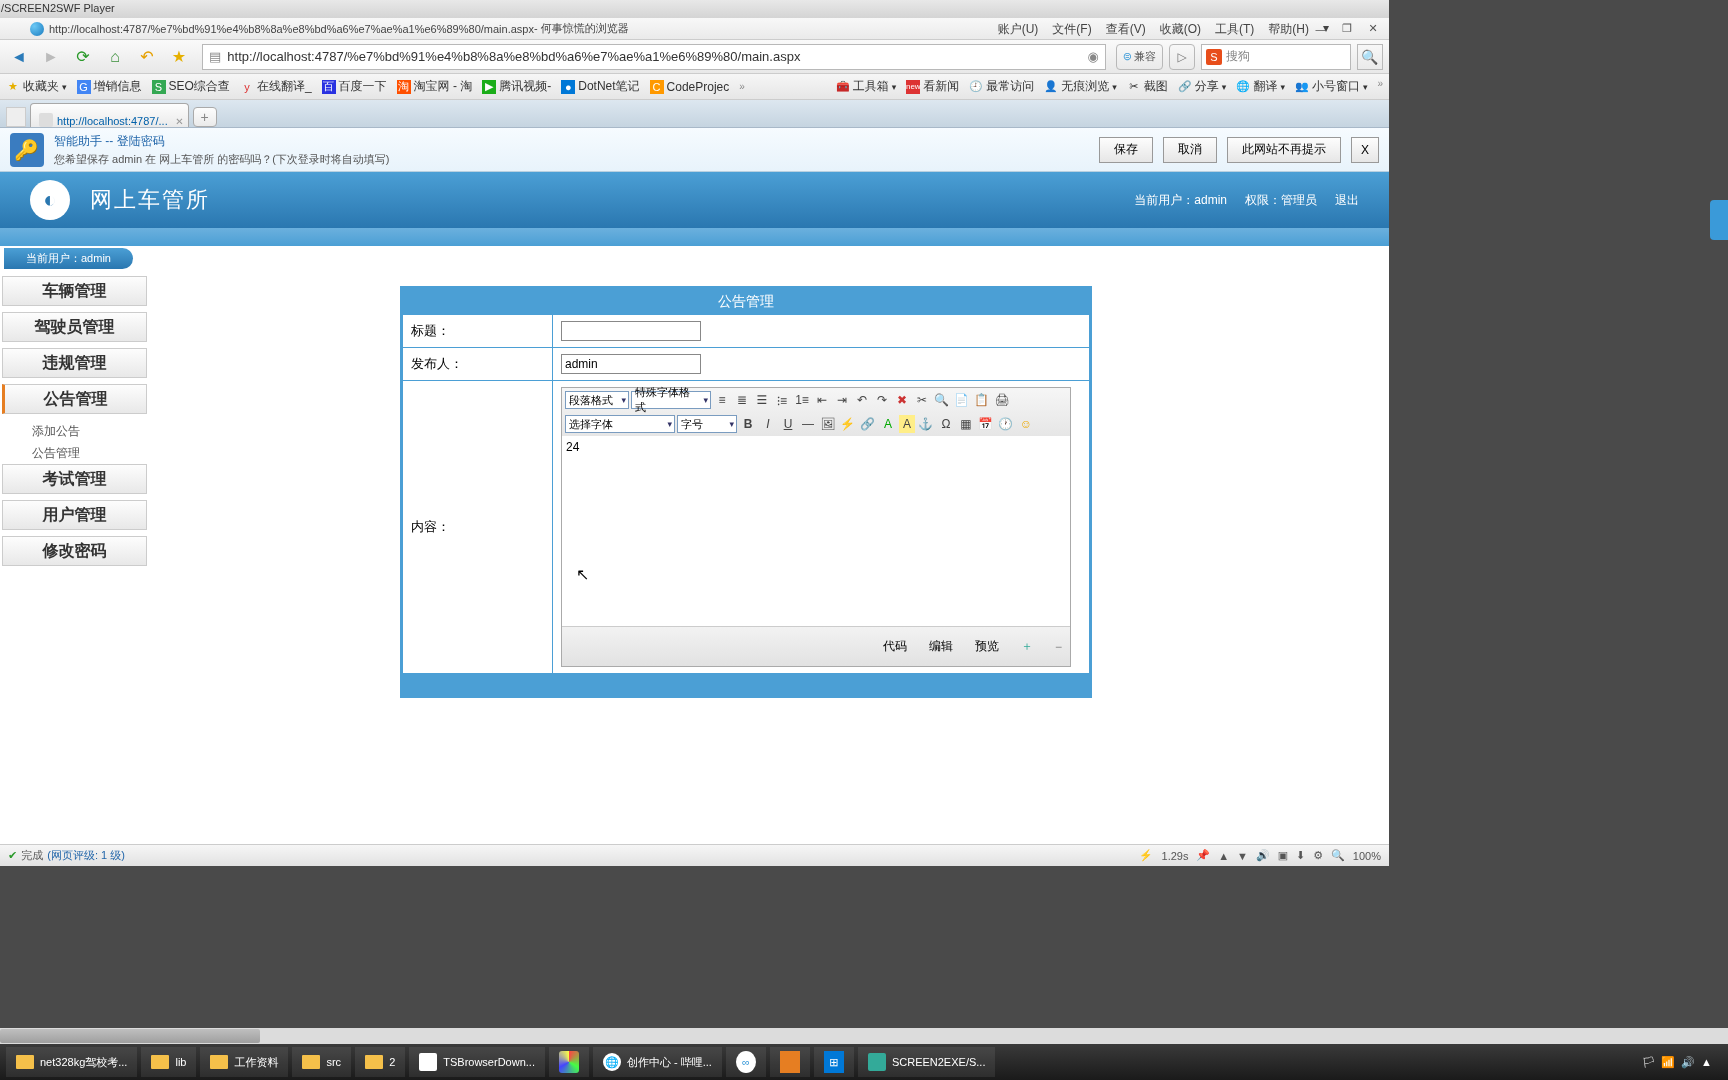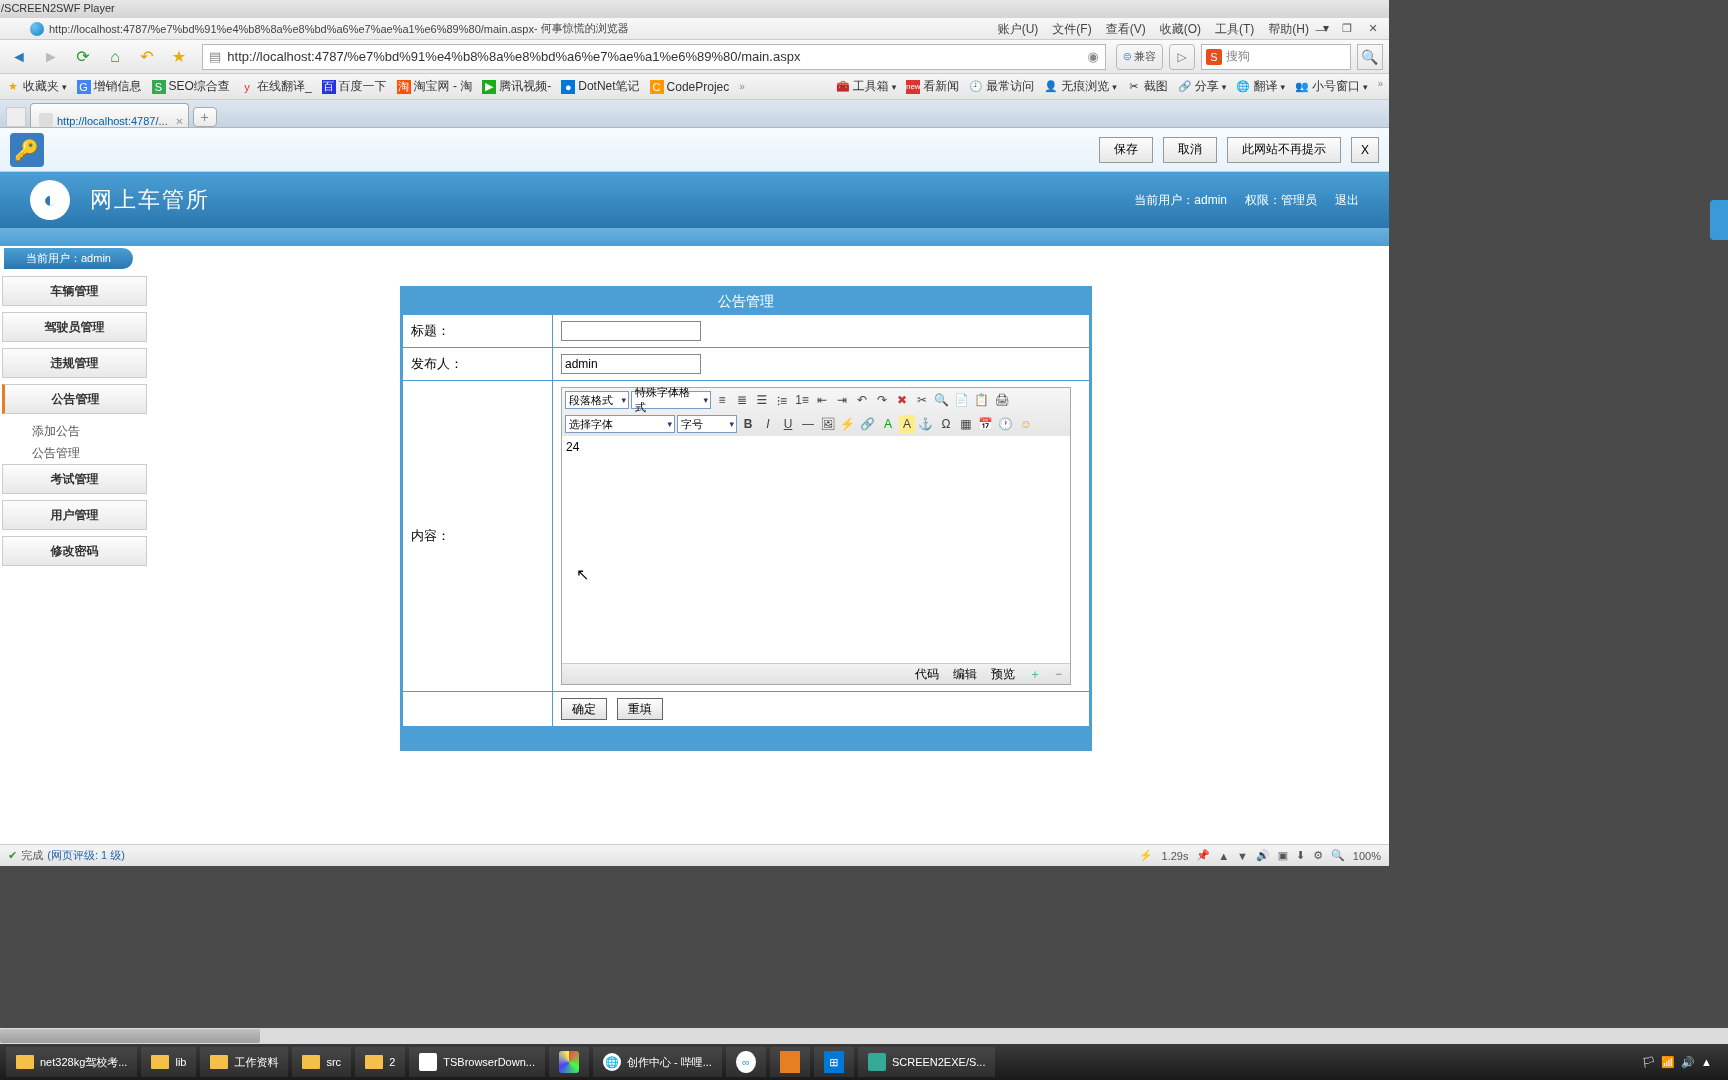--- a/index.html
+++ b/index.html
@@ -54,40 +54,40 @@
 .page-head .title { font-size: 22px; letter-spacing: 2px;}
 .page-head .right { margin-left: auto; font-size: 12px; display:flex; gap:18px; }
 
 
 .sub-bar { height: 18px; background: linear-gradient(#6bb0de,#4b9fd5); }
 .crumb { display:inline-block; background: linear-gradient(#4b9fd5,#2a77b0); color:#fff; font-size:11px; padding: 3px 22px; border-radius: 0 12px 12px 0; margin-left:4px; margin-top:0px;}
 
 
 .page-body { display:flex; background:#fff; height: 600px;}
 .sidebar { width: 150px; padding: 10px 0 0 2px;}
-.side-btn { height: 30px; border: 1px solid #ccc; background: linear-gradient(#fdfdfd,#e8e8e8); margin-bottom: 6px; display:flex;align-items:center;justify-content:center; font-size:12px; font-weight:bold; color:#333; cursor:pointer; width:145px;}
+.side-btn { height: 30px; border: 1px solid #ccc; background: linear-gradient(#fdfdfd,#e8e8e8); margin-bottom: 6px; display:flex;align-items:center;justify-content:center; font-size:16px; font-weight:bold; color:#333; cursor:pointer; width:145px;}
 .side-btn.sel { border-left: 3px solid #e67e22;}
 .side-sub { height: 22px; display:flex;align-items:center; padding-left:30px; font-size:12px; color:#555; cursor:pointer; width:145px;}
 
 .content { flex:1; padding: 20px 20px 20px 250px;}
 .panel { width: 692px; border: 2px solid #4b9fd5;}
 .panel-title { background:#4b9fd5; color:#fff; text-align:center; height:26px; line-height:26px; font-size:14px;}
 .form-table { width:100%; border-collapse:collapse;}
 .form-table td { border:1px solid #4b9fd5; padding:6px 8px; font-size:13px; vertical-align:top;}
 .form-table td.label { width:150px; vertical-align:middle;}
 .txt-input { width:140px; height:20px; border:1px solid #888; padding:0 3px; font-size:12px;}
 
 
 .editor-wrap { border:1px solid #aaa; width:510px;}
 .editor-tb { background:linear-gradient(#f6f6f6,#e6e6e6); padding:3px; display:flex; flex-wrap:wrap; gap:2px; align-items:center;}
 .ed-sel { height:18px; border:1px solid #7a9cc0; background:#fff; font-size:11px; padding:0 14px 0 3px; position:relative; display:inline-flex; align-items:center;}
 .ed-sel::after { content:"▾"; position:absolute; right:2px; color:#336; font-size:9px;}
 .ed-ico { width:18px; height:18px; display:inline-flex; align-items:center; justify-content:center; font-size:12px; color:#444; cursor:pointer;}
 .editor-area { height:190px; padding:4px; font-size:12px; background:#fff;}
-.editor-foot { height:21px; background:linear-gradient(#f2f2f2,#e2e2e2); display:flex; justify-content:flex-end; align-items:center; gap:14px; padding:0 8px; font-size:12px; border-top:1px solid #ccc;margin-top:37px;}
+.editor-foot { height:40px; background:linear-gradient(#f2f2f2,#e2e2e2); display:flex; justify-content:flex-end; align-items:center; gap:22px; padding:0 8px; font-size:12px; border-top:1px solid #ccc;}
 .editor-foot span {cursor:pointer;}
 
 .form-btn { height:22px; padding:0 10px; border:1px solid #666; background:linear-gradient(#fdfdfd,#e2e2e2); font-size:12px; cursor:pointer; margin-right:6px;}
 .panel-foot { height:22px; background:#4b9fd5;}
 
 
 .status-bar { position:absolute; bottom:0; left:0; right:0; height:22px; background:linear-gradient(#f6f6f6,#e2e2e2); border-top:1px solid #ccc; display:flex; align-items:center; padding:0 8px; font-size:11px; color:#555;}
 .status-bar .right { margin-left:auto; display:flex; gap:8px; align-items:center;}
 
 
@@ -243,20 +243,24 @@
     <div class="tab">
       <span class="ico"></span>
       <span>http://localhost:4787/...</span>
       <span class="close">✕</span>
     </div>
     <div class="newtab">+</div>
   </div>
 
   <div class="pw-bar">
     <div class="pw-icon">🔑</div>
+    <div class="pw-text">
+      <div class="t1">智能助手 -- 登陆密码</div>
+      <div class="t2">您希望保存 admin 在 网上车管所 的密码吗？(下次登录时将自动填写)</div>
+    </div>
     <div class="pw-btns">
       <div class="pw-btn">保存</div>
       <div class="pw-btn">取消</div>
       <div class="pw-btn">此网站不再提示</div>
       <div class="pw-btn" style="width:28px;padding:0;justify-content:center">X</div>
     </div>
   </div>
 
   <div class="page-head">
     <div class="logo">◐</div>
@@ -343,27 +347,20 @@
                 <div class="editor-foot">
                   <span>代码</span>
                   <span>编辑</span>
                   <span>预览</span>
                   <span style="color:#3a9">＋</span>
                   <span style="color:#888">−</span>
                 </div>
               </div>
             </td>
           </tr>
-          <tr>
-            <td class="label"></td>
-            <td>
-              <button class="form-btn">确定</button>
-              <button class="form-btn">重填</button>
-            </td>
-          </tr>
         </tbody>
           </table>
         <div class="panel-foot"></div>
       </div>
     </div>
   </div>
 
   <div class="status-bar">
     <span style="color:#2a9a2a;margin-right:4px">✔</span>
     <span>完成</span>

